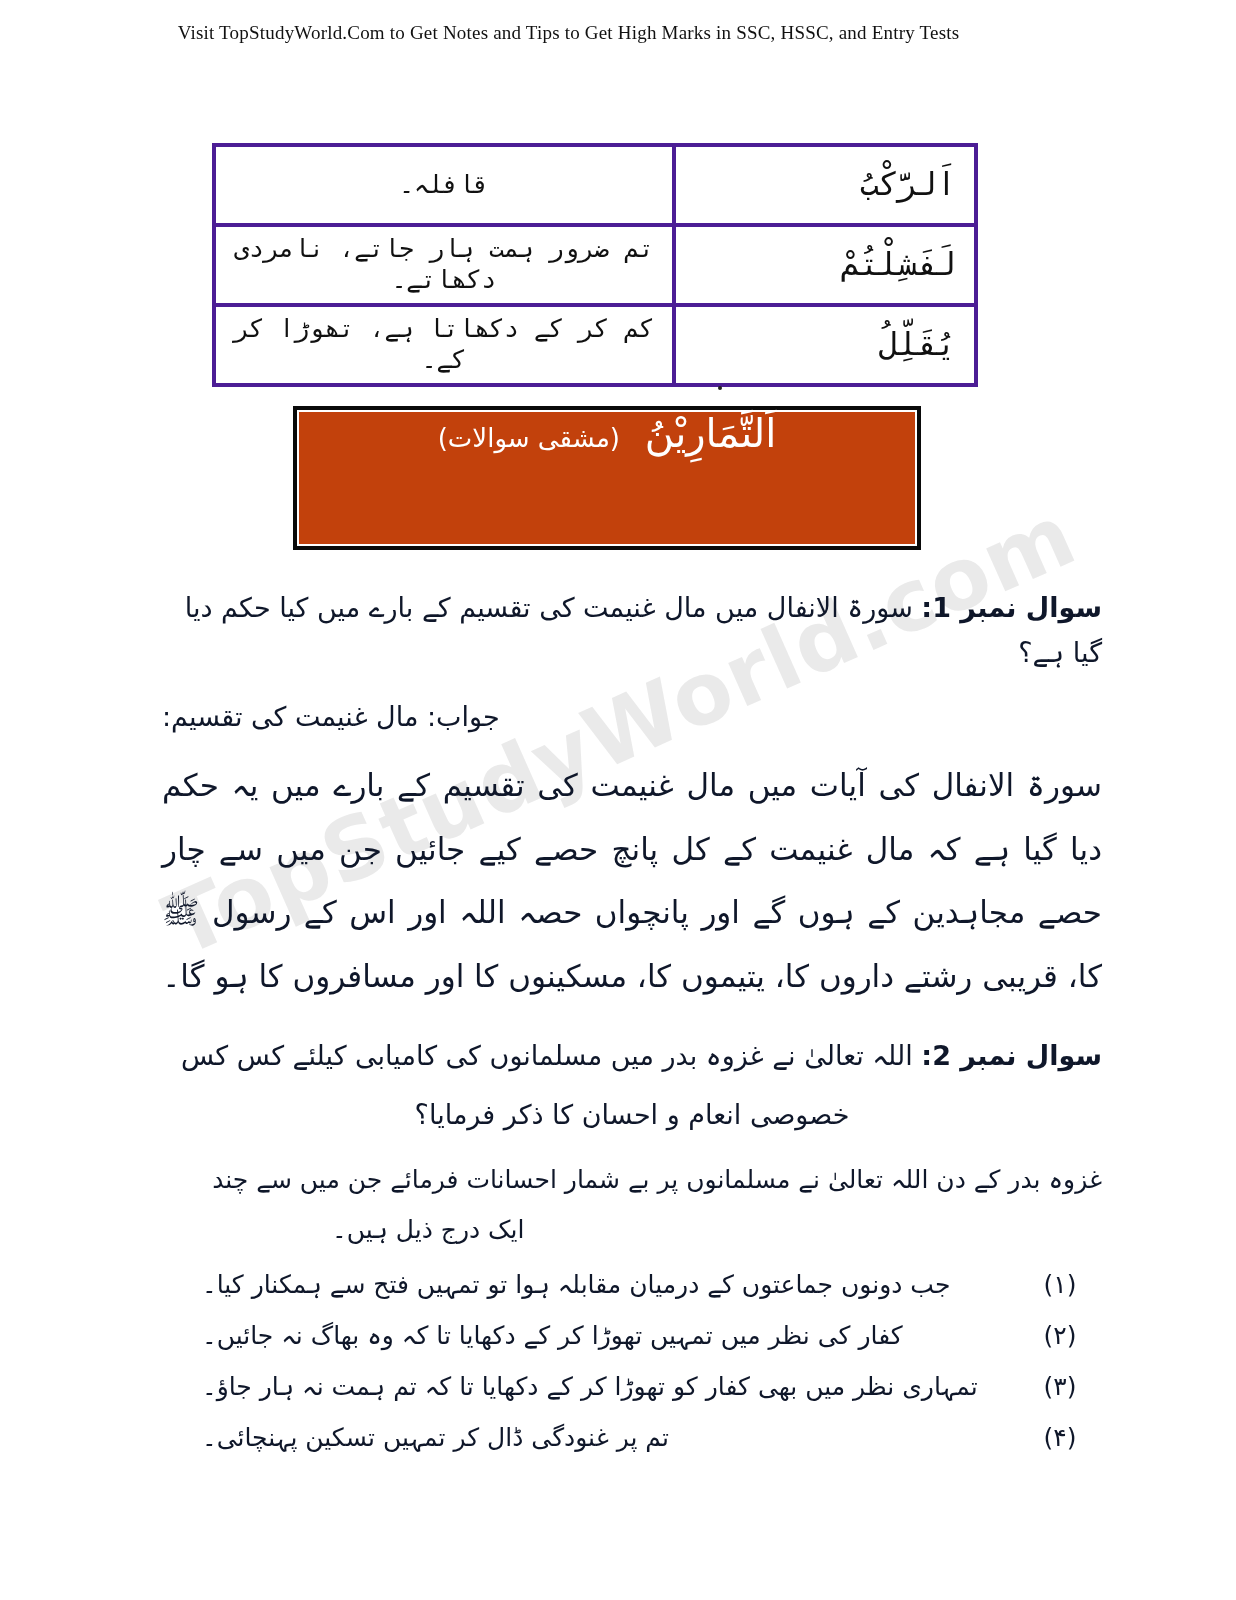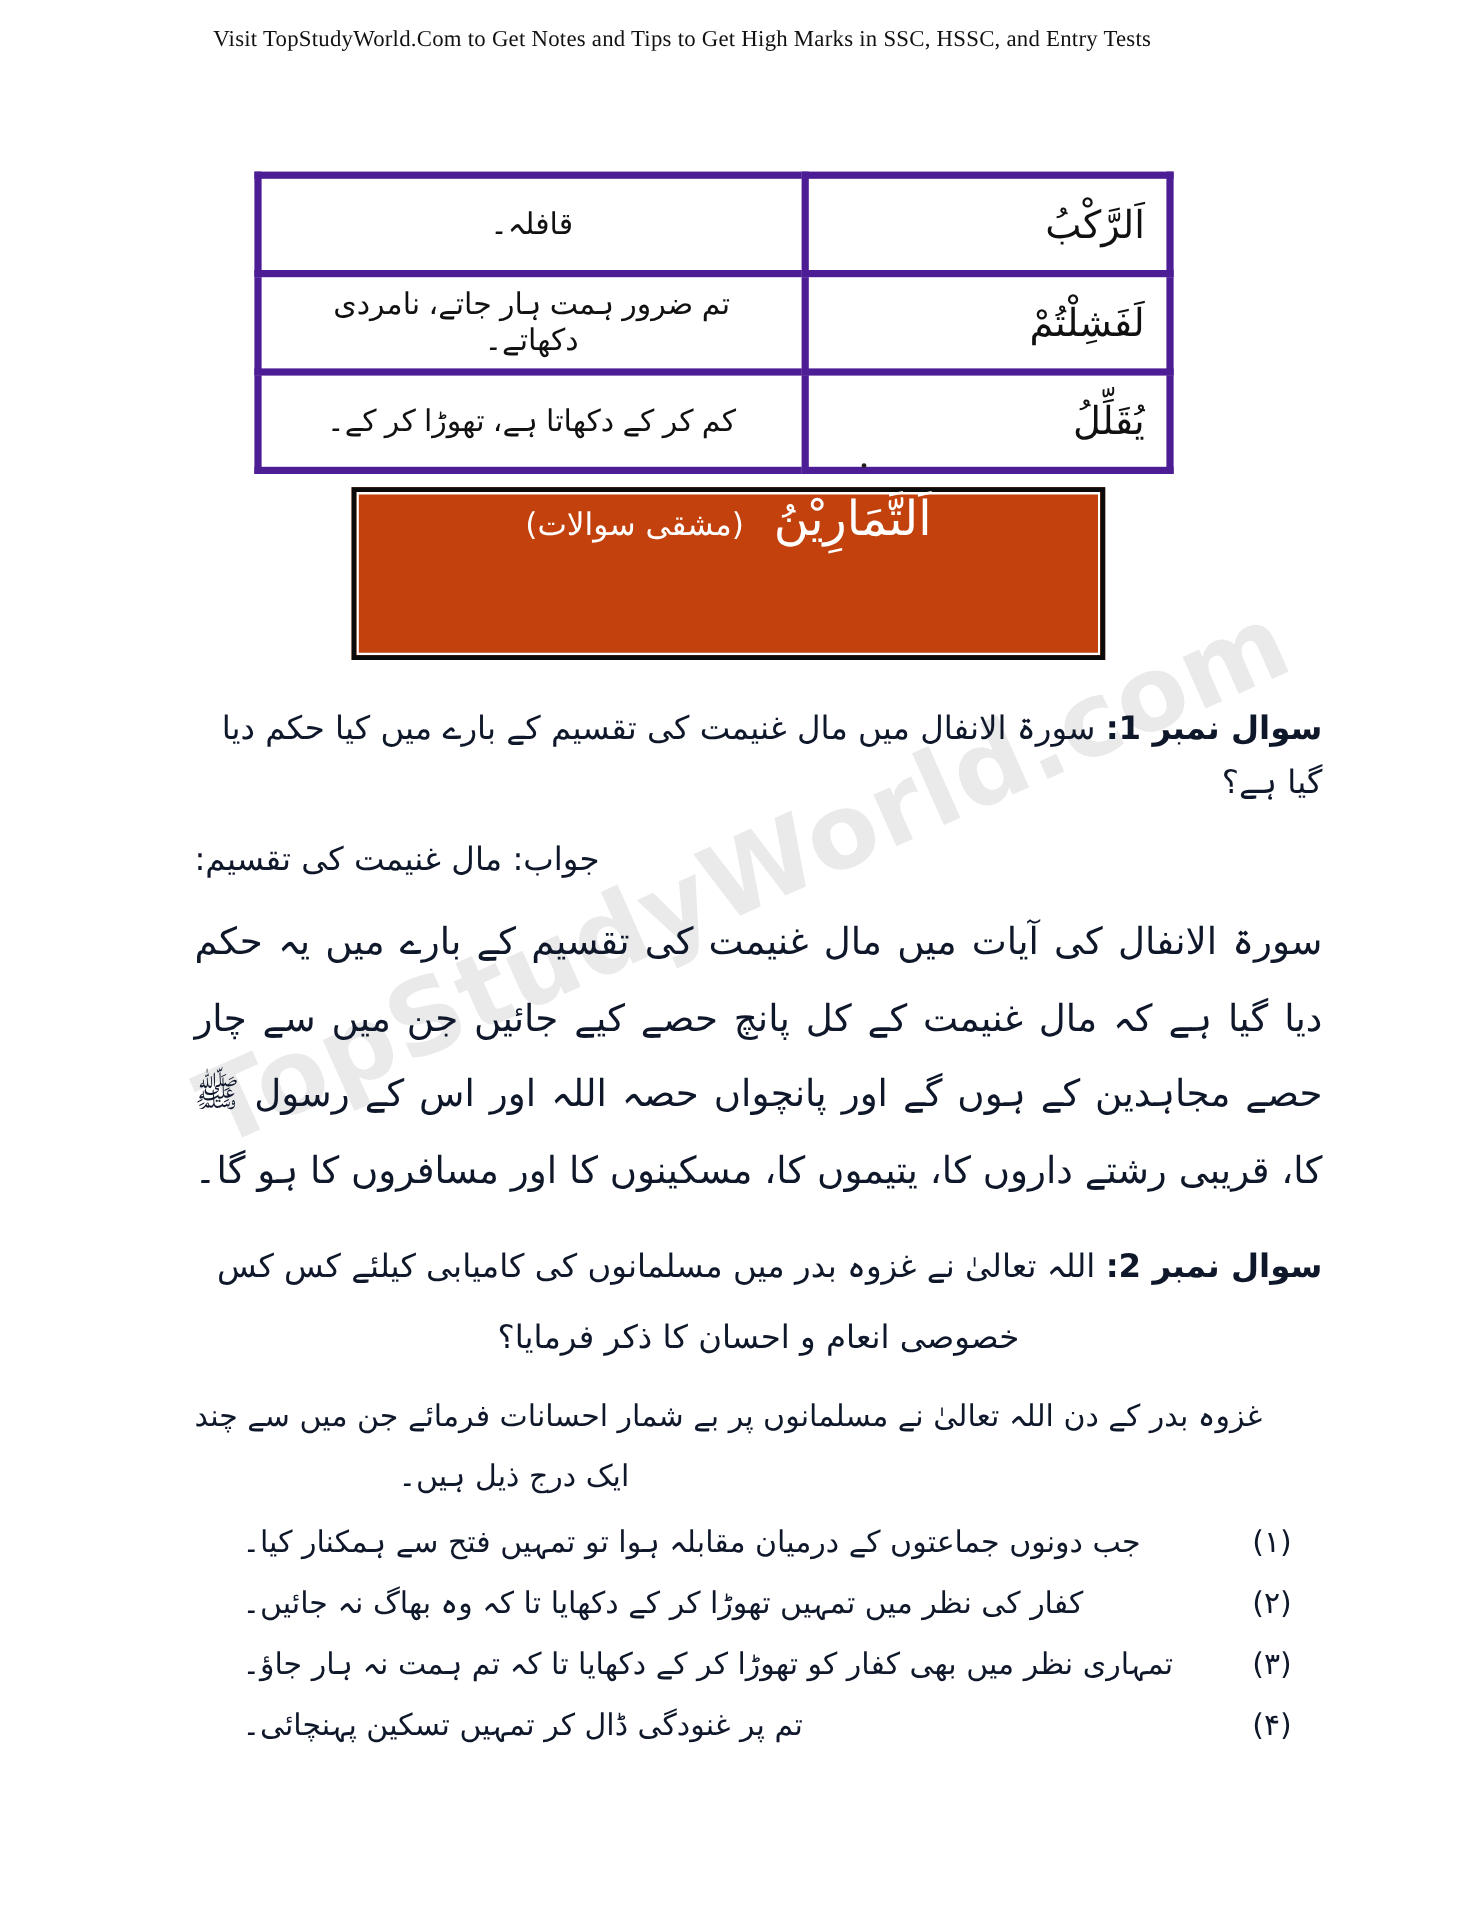--- a/index.html
+++ b/index.html
@@ -58,25 +58,25 @@
   
   #vocab-table {
     position: absolute;
     top: 143px;
     left: 212px;
     width: 766px;
     border-collapse: collapse;
     direction: rtl;
   }
   #vocab-table td {
-    border: 6px solid #4c1d95;
+    border: 4px solid #4c1d95;
     height: 68px;
     vertical-align: middle;
     padding: 4px 18px;
-    font-family: Liberation Sans, sans-serif;
+    font-family: Liberation Mono, monospace;
     font-size: 26px;
     color: #111;
   }
   #vocab-table td.col-word {
     width: 262px;
     text-align: right;
     font-size: 32px;
   }
   #vocab-table td.col-meaning {
     text-align: center;
@@ -148,21 +148,21 @@
     font-size: 31px;
     line-height: 2.05;
     margin-top: 22px;
     text-align: justify;
     text-align-last: right;
   }
   .para-center {
     font-size: 25px;
     line-height: 2.0;
     margin-top: 18px;
-    text-align: left;
+    text-align: right;
   }
   .tail-line {
     font-size: 25px;
     margin-top: 10px;
     text-align: left;
     padding-left: 170px;
   }
   
   #answer2-list {
     margin-top: 26px;

